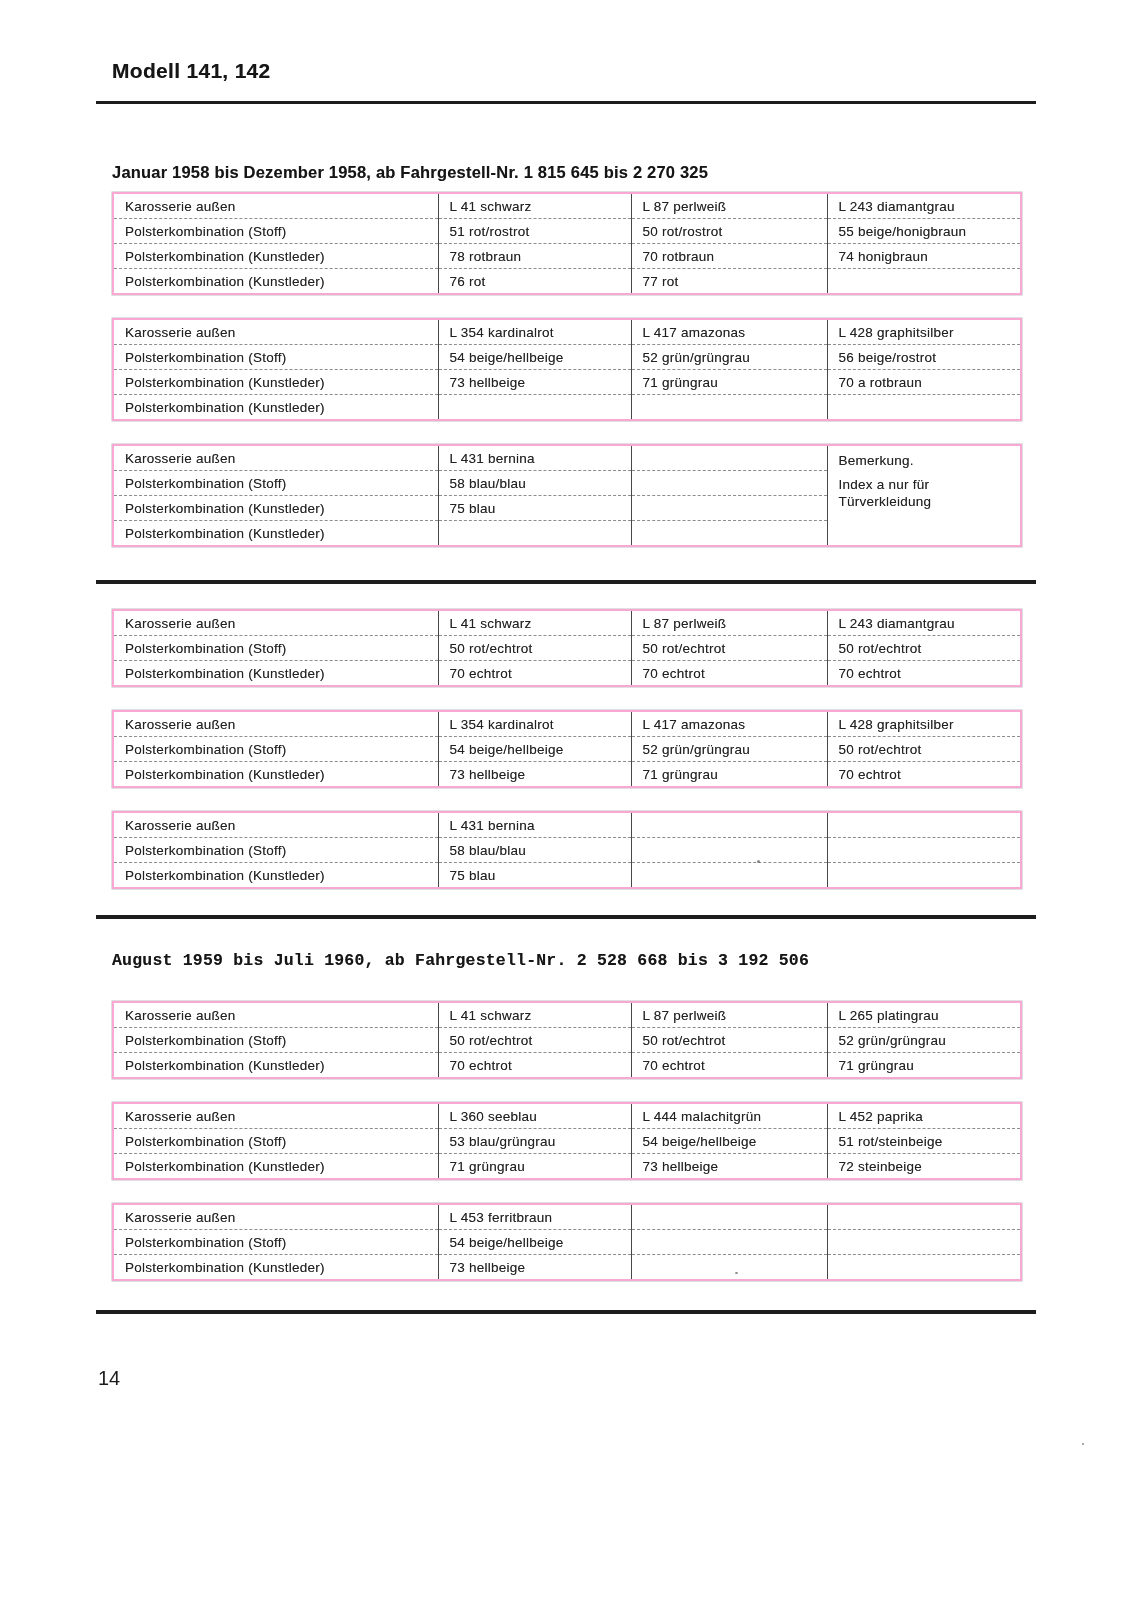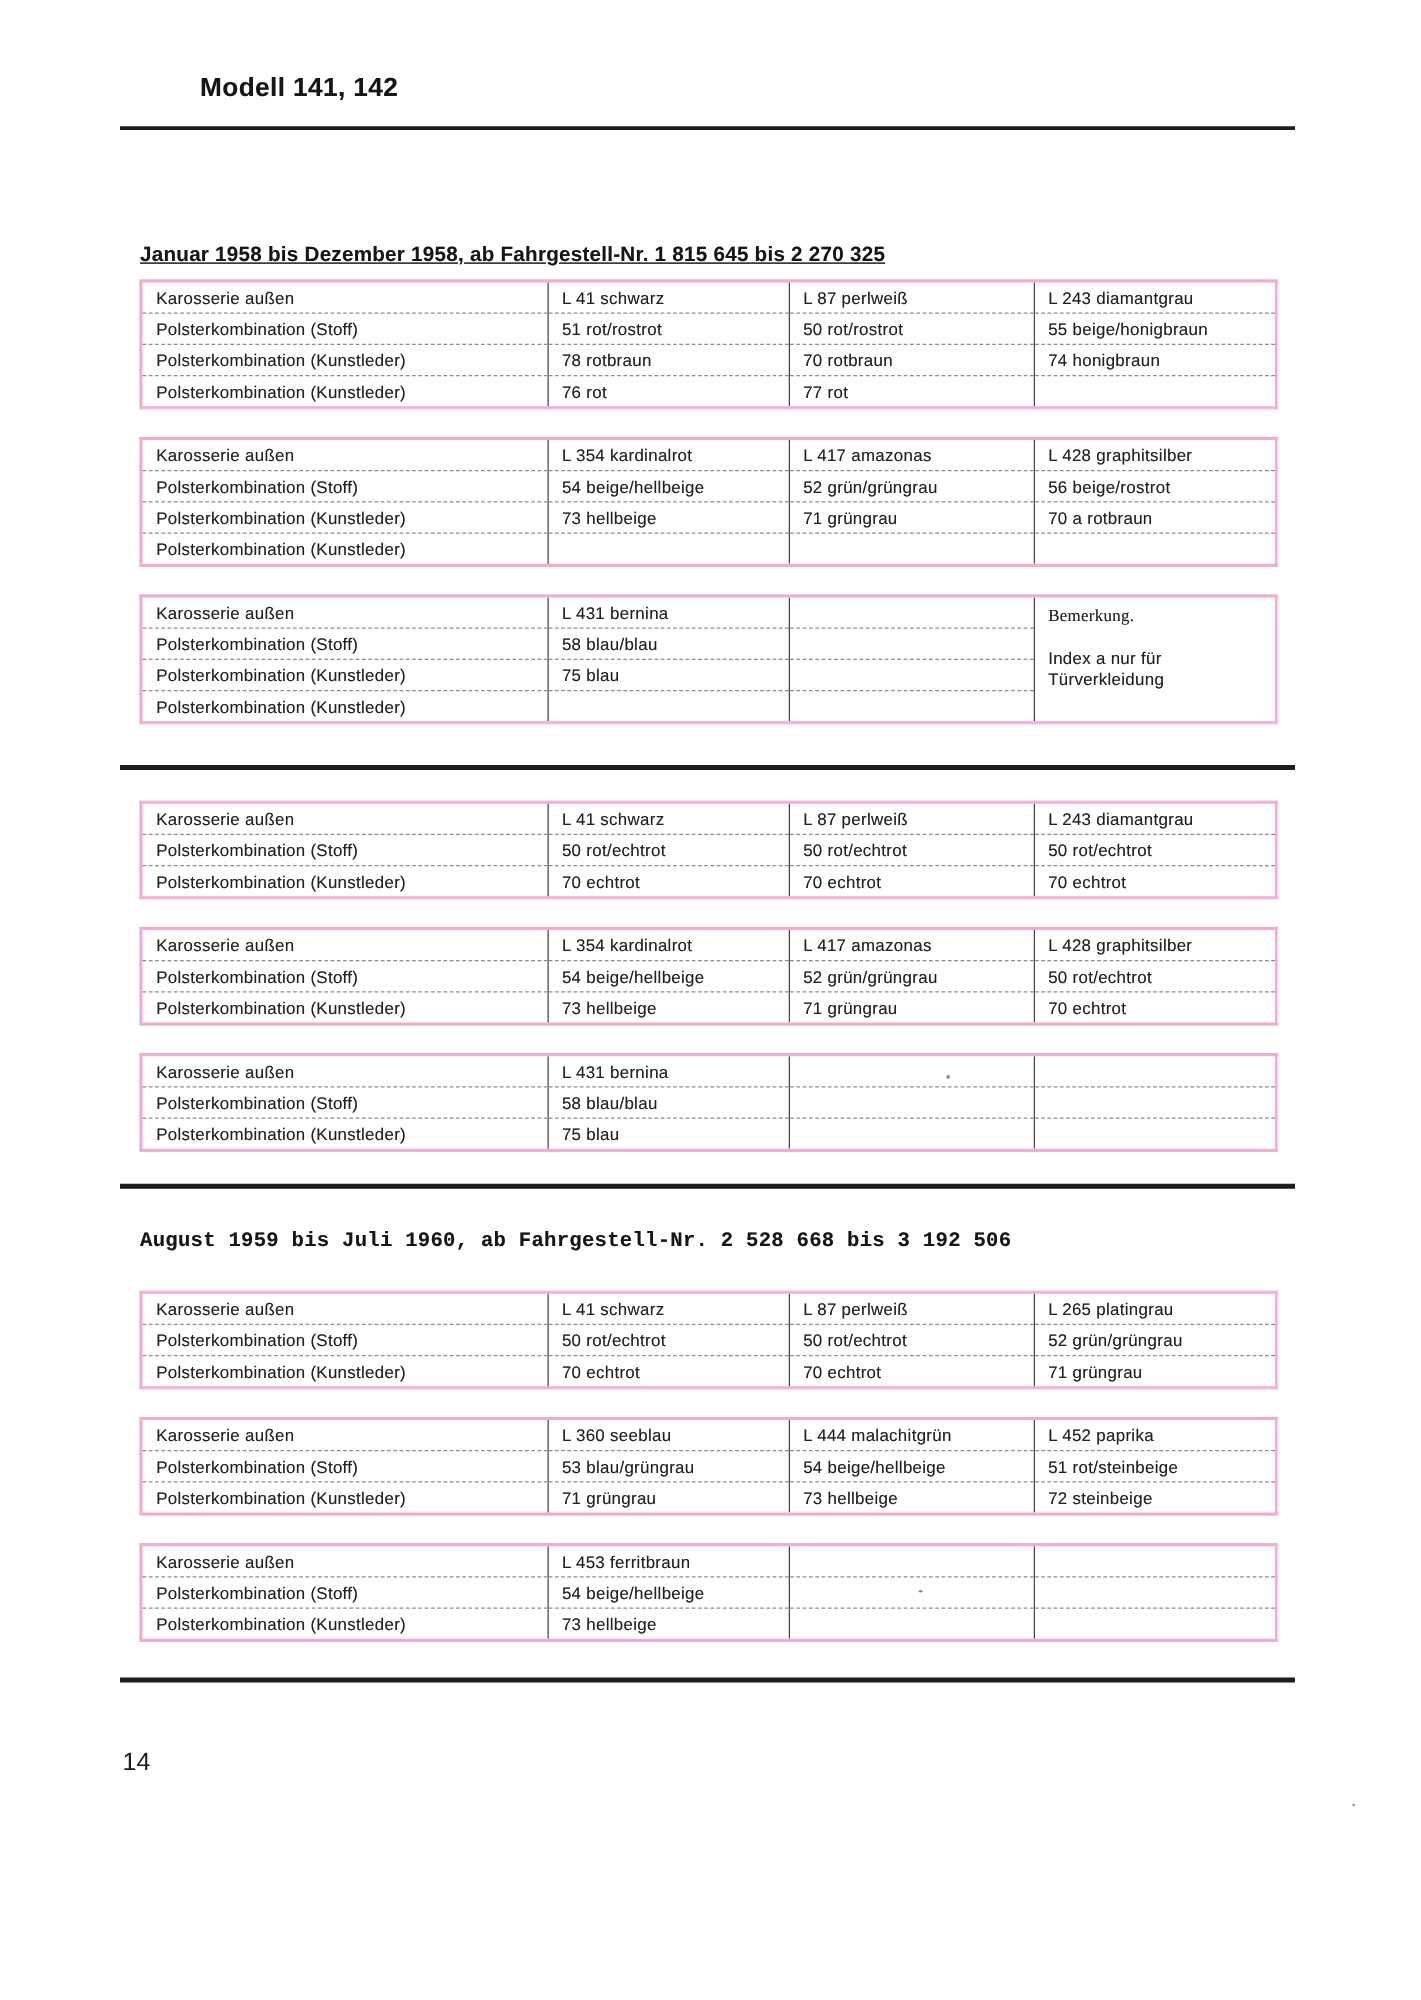--- a/index.html
+++ b/index.html
@@ -22,42 +22,41 @@
     top: 58px;
     width: 908px;
   }
   .page-title {
     font-size: 21px;
     font-weight: bold;
     letter-spacing: 0.3px;
     line-height: 26px;
     color: #161616;
     text-shadow: 0 0 0.5px rgba(0,0,0,0.45);
-    margin-left: 48px;
   }
   .rule {
     height: 3px;
     background: #1d1d1d;
     margin-left: -16px;
     width: calc(100% + 32px);
   }
   .rule-top { margin-top: 17px; }
   .rule-thick { height: 4px; }
   .rule-2 { margin-top: 33px; }
   .rule-3 { margin-top: 26px; }
   .rule-4 { margin-top: 29px; }
   .section-heading {
     font-size: 16.5px;
     font-weight: bold;
     line-height: 20px;
     letter-spacing: 0.2px;
     color: #161616;
     text-shadow: 0 0 0.5px rgba(0,0,0,0.4);
   }
-  .heading-1 { margin-top: 90px; text-decoration: underline; }
+  .heading-1 { margin-top: 58px; }
   .heading-2 { margin-top: 40px; }
   .heading-3 { margin-top: 32px; font-family: Liberation Mono, monospace; }
   .tables-group table { margin-top: 23px; }
   .tables-group table:first-child { margin-top: 0; }
   .group-1 { margin-top: 10px; }
   .group-2 { margin-top: 25px; }
   .group-3 { margin-top: 30px; }
   table.ctable {
     border-collapse: collapse;
     table-layout: fixed;
@@ -77,21 +76,21 @@
     text-shadow: 0 0 0.4px rgba(0,0,0,0.4);
   }
   table.ctable td + td { border-left: 1px solid #474747; }
   table.ctable tr + tr td { border-top: 1px dashed #8d8d8d; }
   table.ctable td.note-cell {
     vertical-align: top;
     padding-top: 6px;
     white-space: normal;
     line-height: 17px;
   }
-  .note-title { margin-bottom: 17px; font-family: Liberation Serif, serif; }
+  .note-title { margin-bottom: 7px; }
   .page-number {
     font-size: 20px;
     line-height: 24px;
     margin-top: 52px;
     margin-left: -14px;
     color: #1c1c1c;
   }
   .speck {
     position: absolute;
     background: #5a5a5a;

